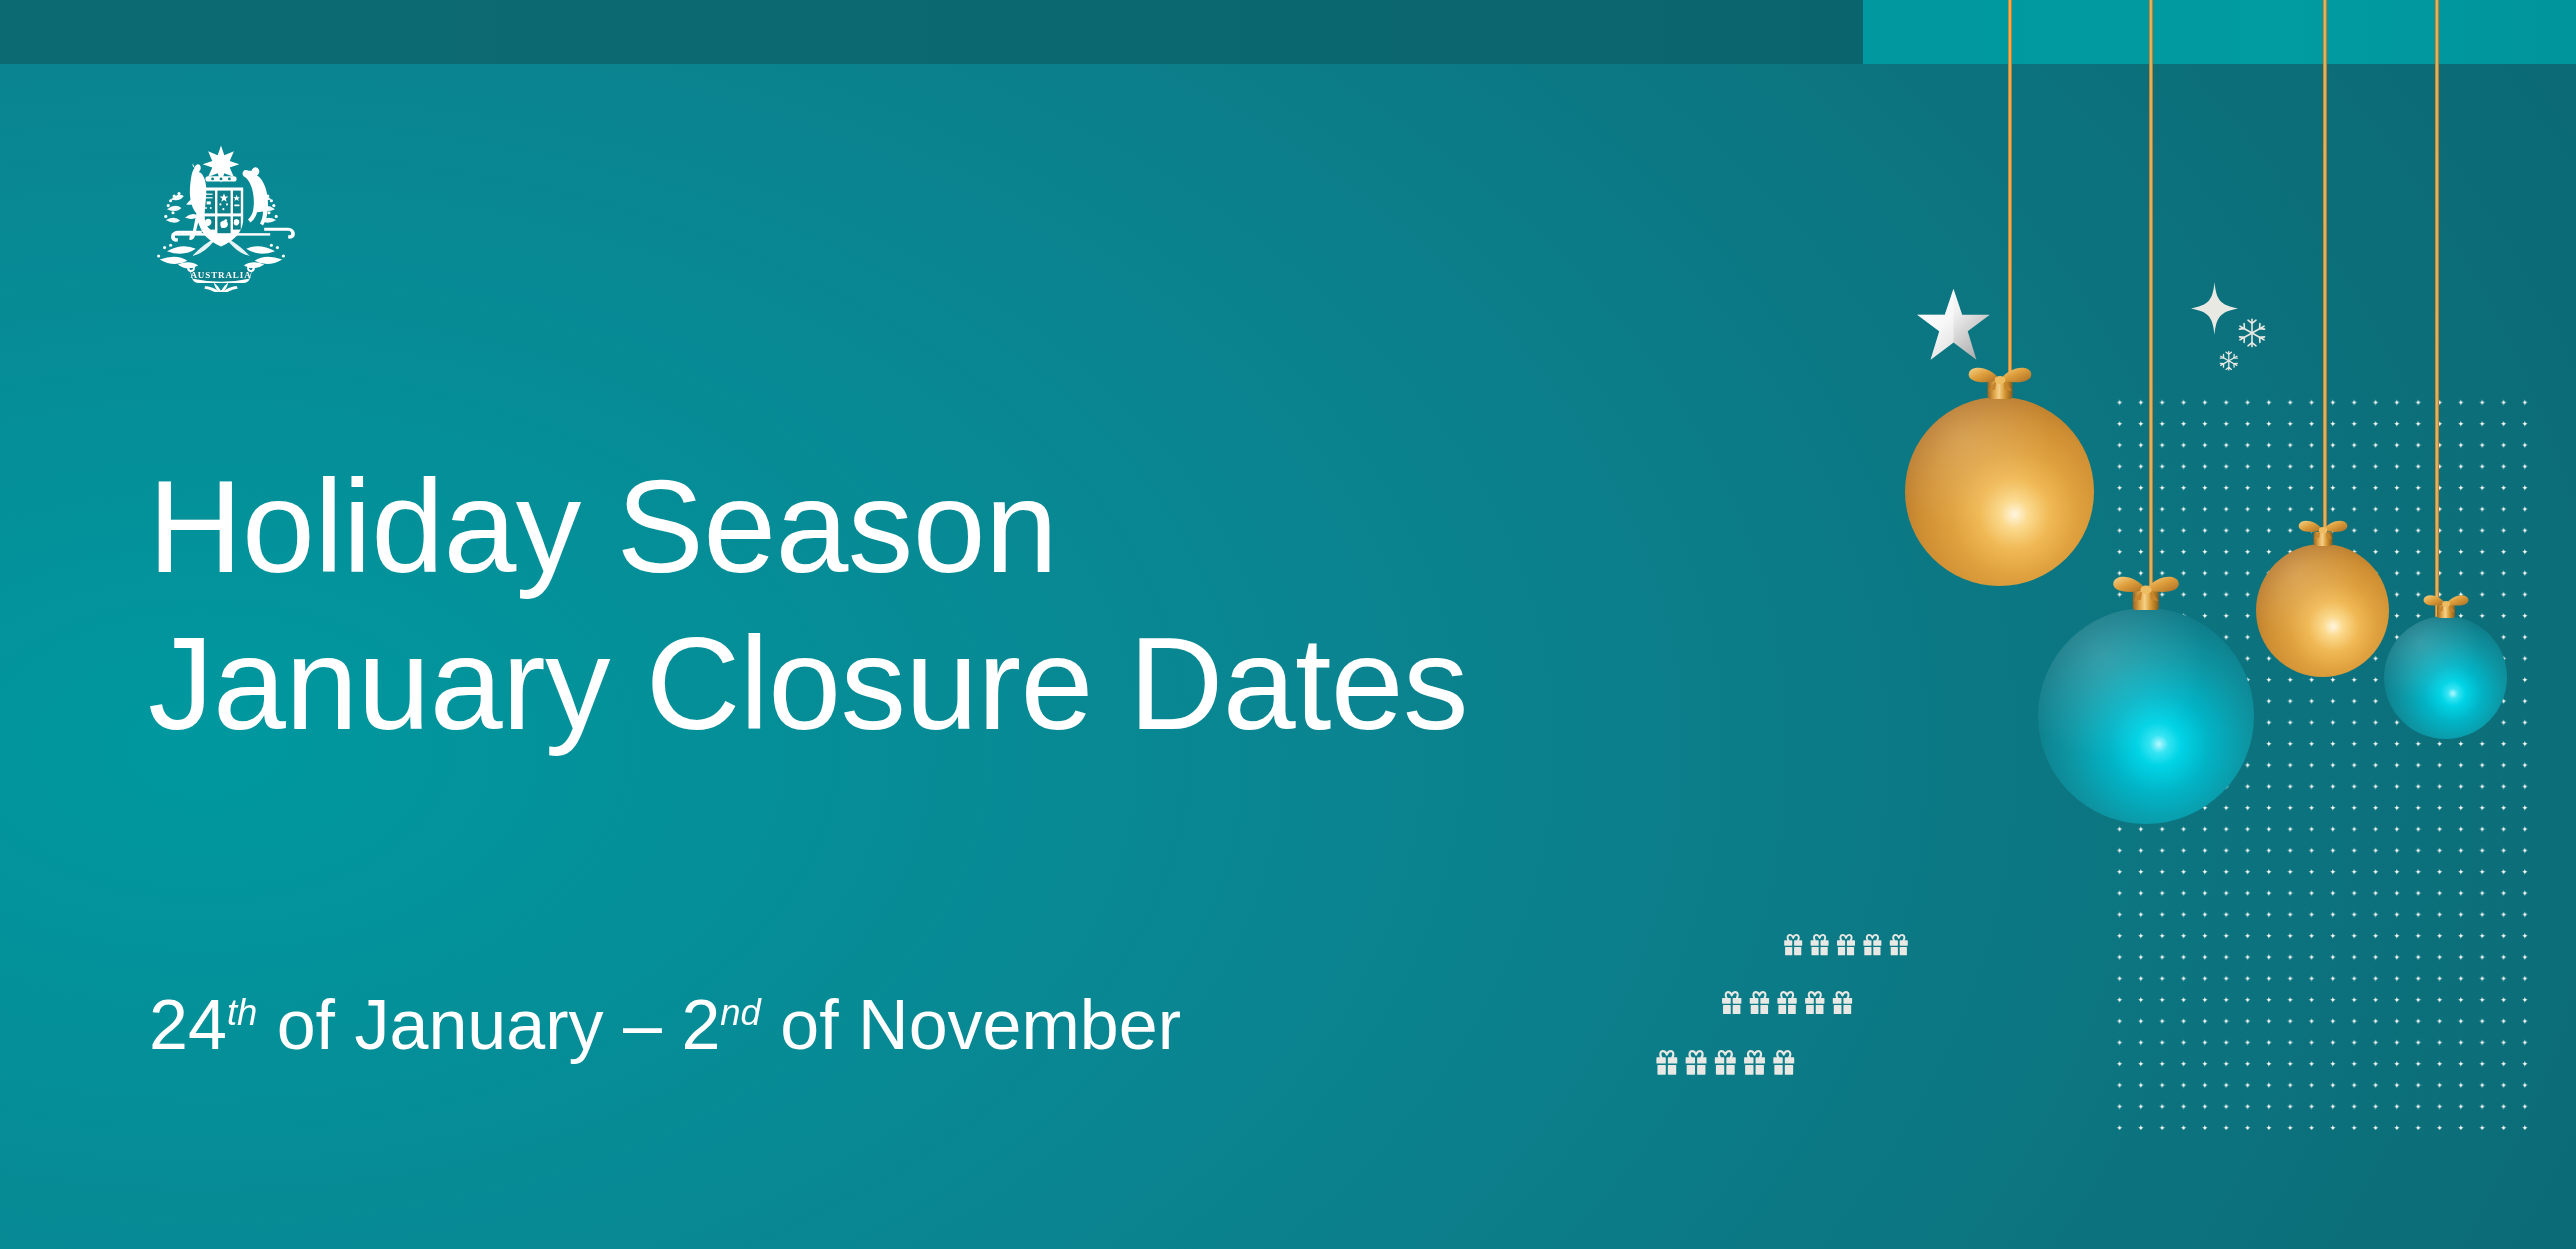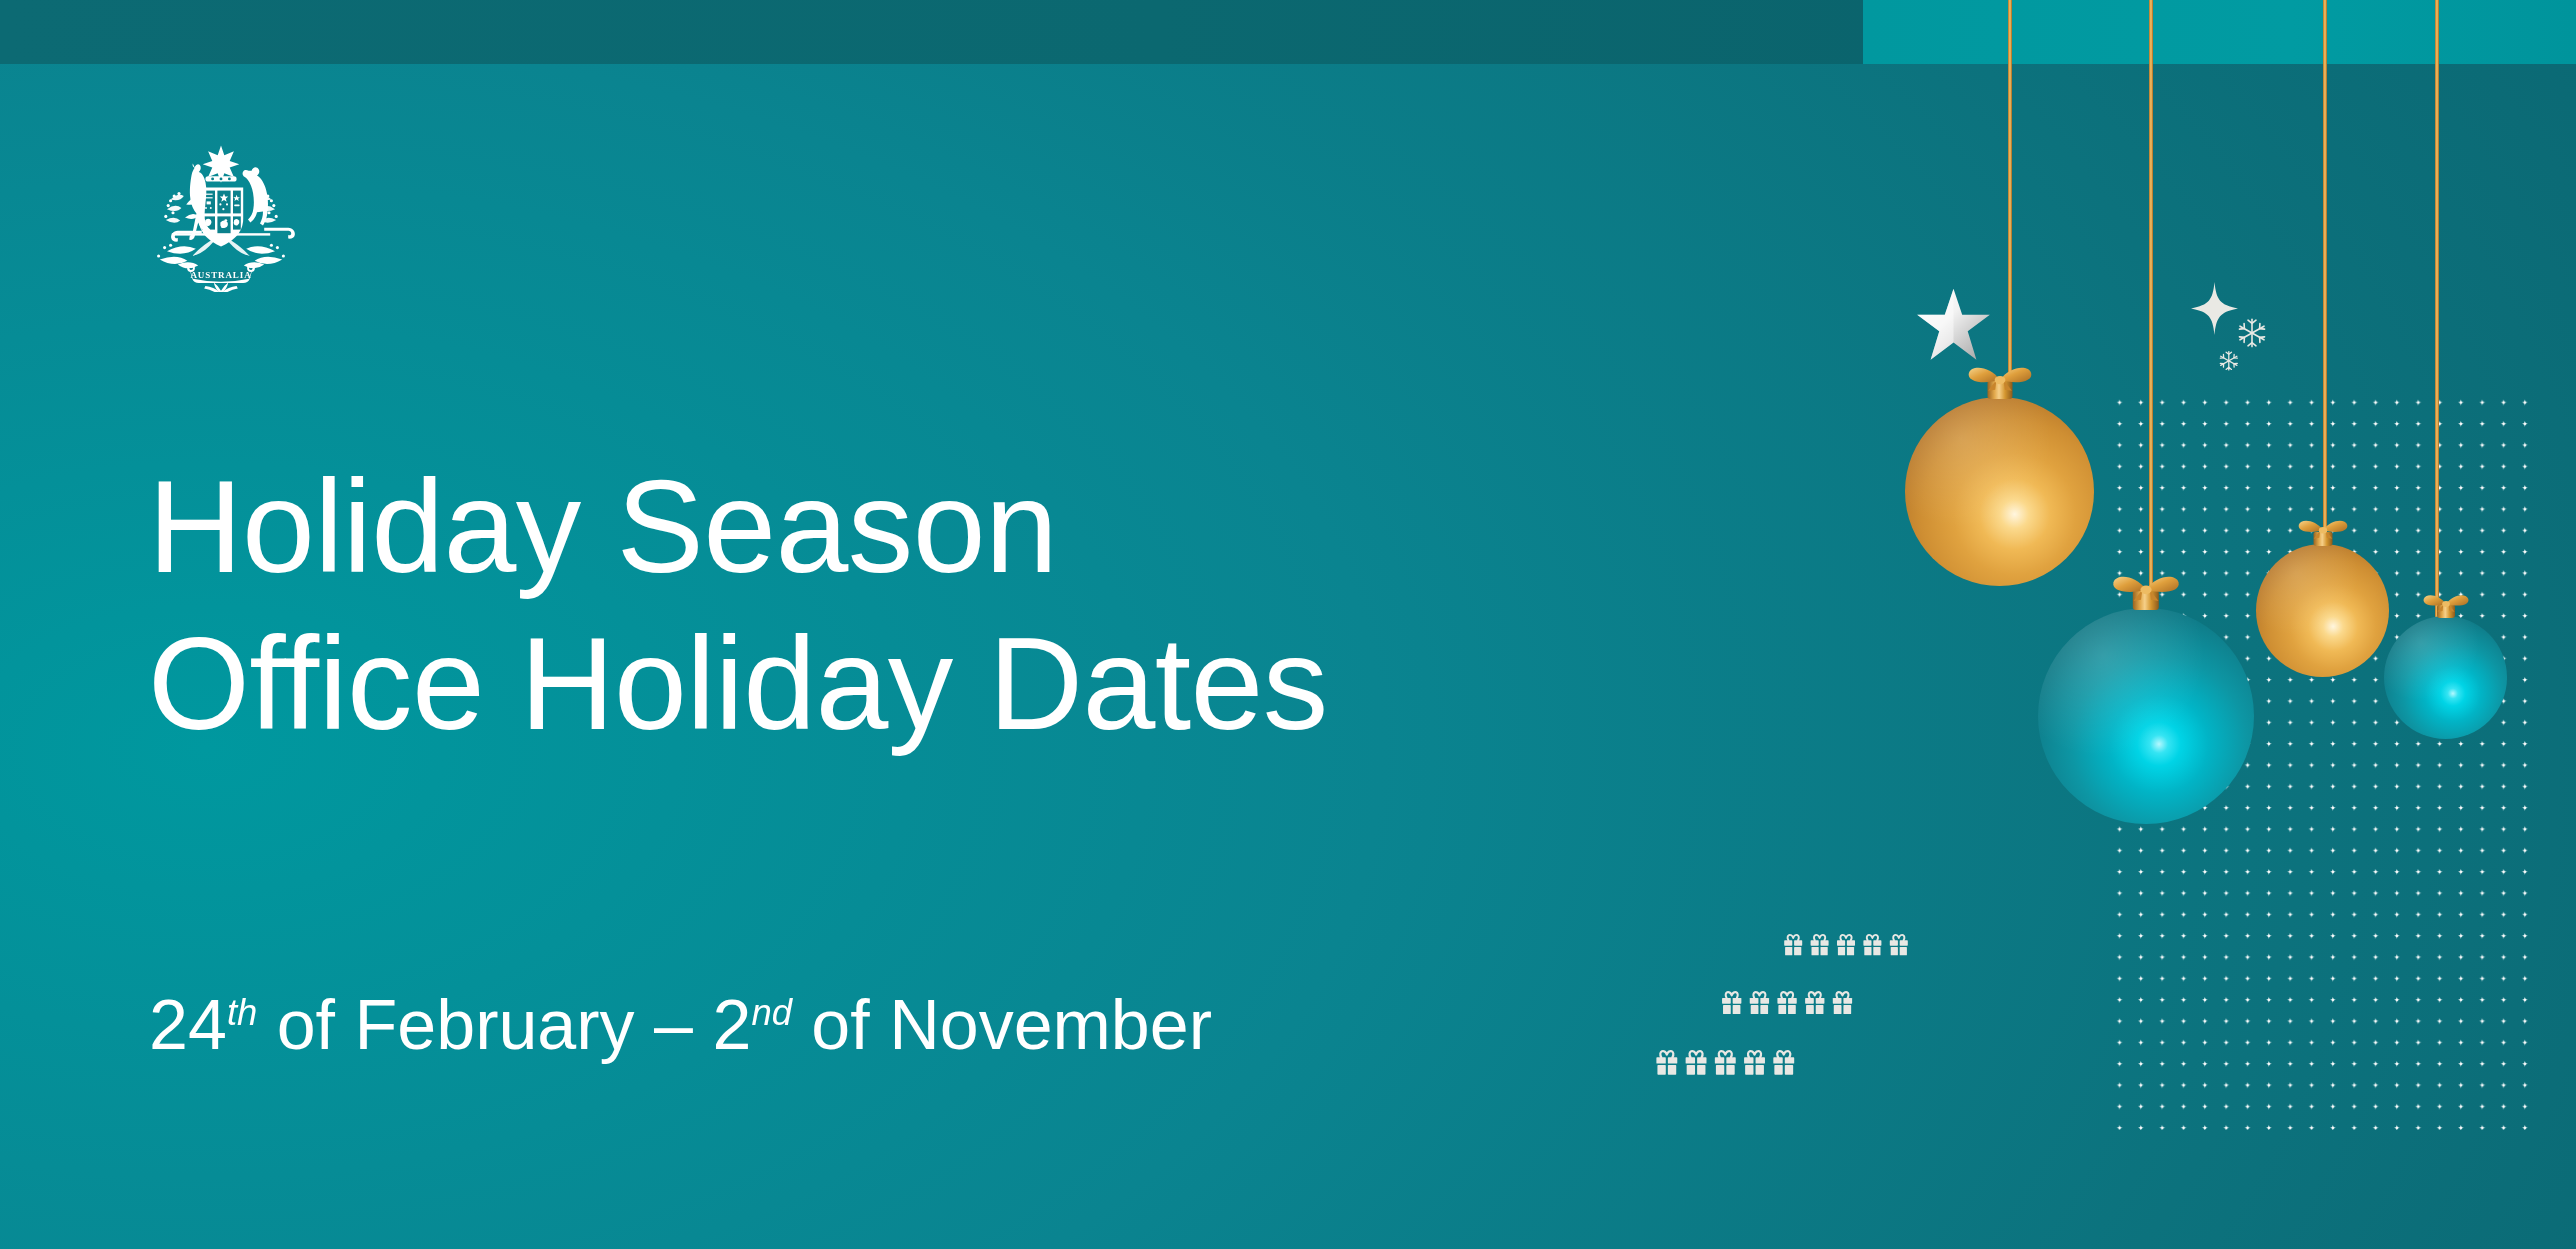--- a/index.html
+++ b/index.html
@@ -423,21 +423,21 @@
           <path d="M124,240 q14,2 24,10 l-2,4 q-12,-8 -24,-10 Z"></path>
           <path d="M176,240 q-14,2 -24,10 l2,4 q12,-8 24,-10 Z"></path>
         </g>
       </svg>
     </div>
 
   </div>
 
   <div id="headline">
     <span class="hl">Holiday Season</span>
-    <span class="hl">Office Holiday Dates</span>
+    <span class="hl">January Closure Dates</span>
   </div>
 
   <div id="subtitle">
-    <span>24</span><sup>th</sup><span> of February </span><span>–</span><span> 2</span><sup>nd</sup><span> of November</span>
+    <span>24</span><sup>th</sup><span> of January </span><span>–</span><span> 2</span><sup>nd</sup><span> of November</span>
   </div>
 
 </div>
 
 
 </body></html>

